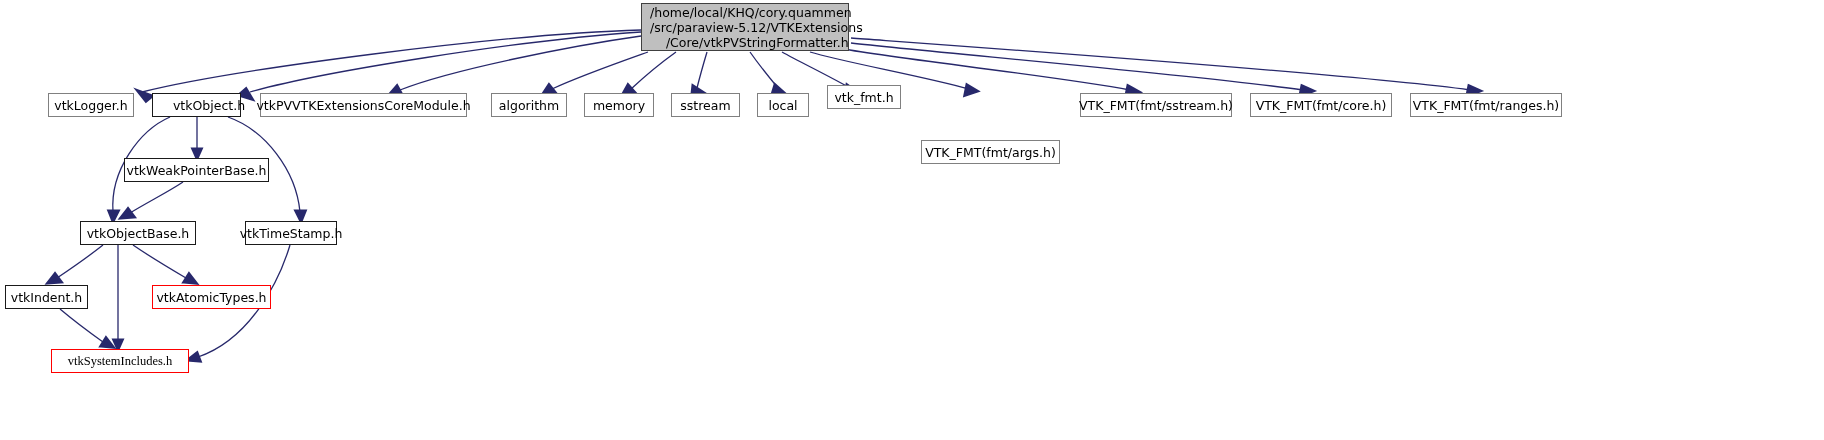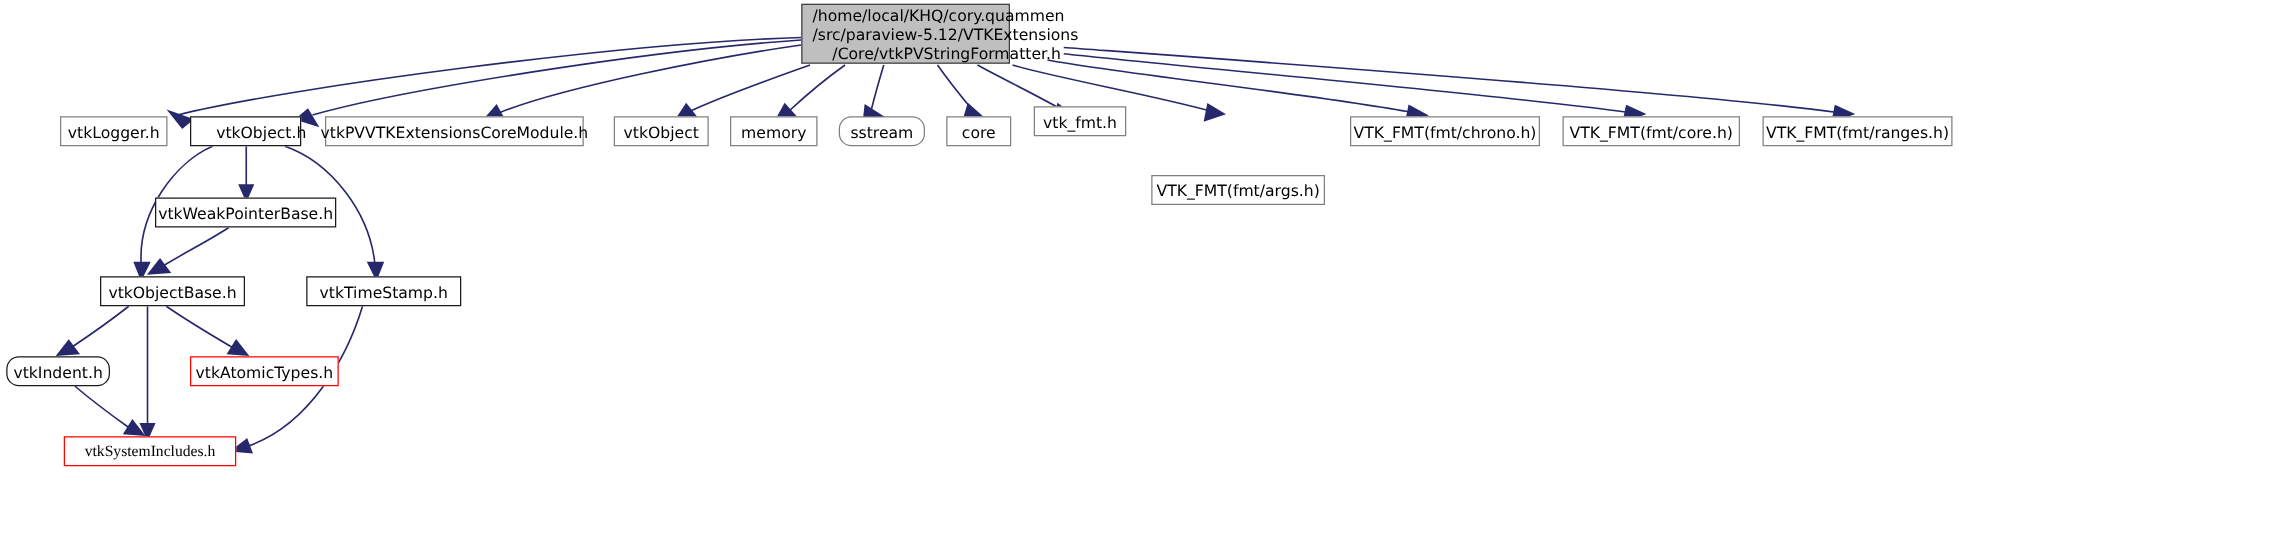--- a/index.html
+++ b/index.html
@@ -97,35 +97,35 @@
         <polygon points="114,340 118,349 122,340" fill="#27286b" stroke="#27286b" stroke-width="3.2" stroke-linejoin="miter"></polygon>
         <path d="M 133,245 C 149,256 169,268 186,278" fill="none" stroke="#27286b" stroke-width="1.3"></path>
         <polygon points="184,282 196,283 189,274" fill="#27286b" stroke="#27286b" stroke-width="3.2" stroke-linejoin="miter"></polygon>
         <path d="M 60,309 C 73,320 89,332 103,342" fill="none" stroke="#27286b" stroke-width="1.3"></path>
         <polygon points="101,346 113,347 106,338" fill="#27286b" stroke="#27286b" stroke-width="3.2" stroke-linejoin="miter"></polygon>
         <path d="M 290,245 C 278,285 248,340 198,357" fill="none" stroke="#27286b" stroke-width="1.3"></path>
         <polygon points="197,353 188,360 200,361" fill="#27286b" stroke="#27286b" stroke-width="3.2" stroke-linejoin="miter"></polygon>
       </g>
   </svg>
   <div id="node-layer">
-      <div class="node root" style="left: 641px; top: 3px; width: 167px; height: 48px;">/home/local/KHQ/cory.quammen
+      <div class="node root" style="left: 641px; top: 3px; width: 208px; height: 48px;">/home/local/KHQ/cory.quammen
 /src/paraview-5.12/VTKExtensions
     /Core/vtkPVStringFormatter.h</div>
       <div class="node plain" style="left: 48px; top: 93px; width: 86px; height: 24px;">vtkLogger.h</div>
       <div class="node solid" style="left: 152px; top: 93px; width: 89px; height: 24px; padding-left: 25px;">vtkObject.h</div>
       <div class="node plain" style="left: 260px; top: 93px; width: 207px; height: 24px;">vtkPVVTKExtensionsCoreModule.h</div>
-      <div class="node plain" style="left: 491px; top: 93px; width: 76px; height: 24px;">vtkObject</div>
+      <div class="node plain" style="left: 491px; top: 93px; width: 76px; height: 24px;">algorithm</div>
       <div class="node plain" style="left: 584px; top: 93px; width: 70px; height: 24px;">memory</div>
-      <div class="node plain" style="left: 671px; top: 93px; width: 69px; height: 24px; border-radius: 10px;">sstream</div>
-      <div class="node plain" style="left: 757px; top: 93px; width: 52px; height: 24px;">core</div>
+      <div class="node plain" style="left: 671px; top: 93px; width: 69px; height: 24px;">sstream</div>
+      <div class="node plain" style="left: 757px; top: 93px; width: 52px; height: 24px;">local</div>
       <div class="node plain" style="left: 827px; top: 85px; width: 74px; height: 24px;">vtk_fmt.h</div>
       <div class="node plain" style="left: 921px; top: 93px; width: 139px; height: 24px; margin-top: 47px;">VTK_FMT(fmt/args.h)</div>
-      <div class="node plain" style="left: 1080px; top: 93px; width: 152px; height: 24px;">VTK_FMT(fmt/chrono.h)</div>
+      <div class="node plain" style="left: 1080px; top: 93px; width: 152px; height: 24px;">VTK_FMT(fmt/sstream.h)</div>
       <div class="node plain" style="left: 1250px; top: 93px; width: 142px; height: 24px;">VTK_FMT(fmt/core.h)</div>
       <div class="node plain" style="left: 1410px; top: 93px; width: 152px; height: 24px;">VTK_FMT(fmt/ranges.h)</div>
       <div class="node solid" style="left: 124px; top: 158px; width: 145px; height: 24px;">vtkWeakPointerBase.h</div>
       <div class="node solid" style="left: 60px; top: 221px; width: 116px; height: 24px; margin-left: 20px;">vtkObjectBase.h</div>
-      <div class="node solid" style="left: 245px; top: 221px; width: 124px; height: 24px;">vtkTimeStamp.h</div>
-      <div class="node solid" style="left: 5px; top: 285px; width: 83px; height: 24px; border-radius: 10px;">vtkIndent.h</div>
+      <div class="node solid" style="left: 245px; top: 221px; width: 92px; height: 24px;">vtkTimeStamp.h</div>
+      <div class="node solid" style="left: 5px; top: 285px; width: 83px; height: 24px;">vtkIndent.h</div>
       <div class="node alert" style="left: 152px; top: 285px; width: 119px; height: 24px;">vtkAtomicTypes.h</div>
       <div class="node alert" style="left: 51px; top: 349px; width: 138px; height: 24px; font-family: Liberation Serif, serif;">vtkSystemIncludes.h</div>
     </div>
 </div>
 
 </body></html>

